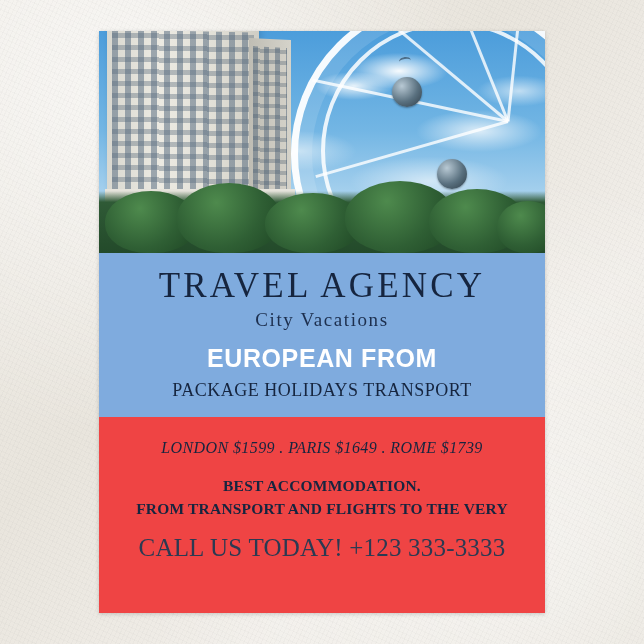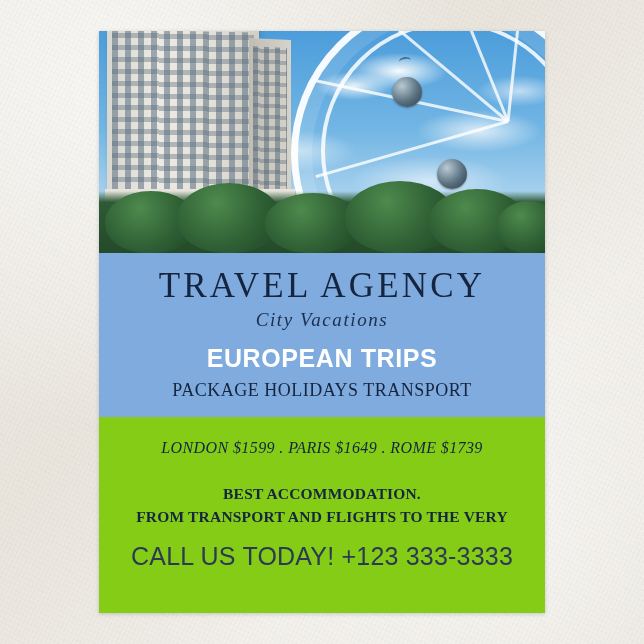--- a/index.html
+++ b/index.html
@@ -30,21 +30,21 @@
       repeating-linear-gradient(115deg, rgba(0,0,0,0.018) 0px, rgba(0,0,0,0.018) 1px, rgba(255,255,255,0) 1px, rgba(255,255,255,0) 4px),
       repeating-linear-gradient(25deg, rgba(0,0,0,0.015) 0px, rgba(0,0,0,0.015) 1px, rgba(255,255,255,0) 1px, rgba(255,255,255,0) 5px);
   }
 
   .flyer {
     position: absolute;
     left: 99px;
     top: 31px;
     width: 446px;
     height: 582px;
-    background: #84cc16;
+    background: #ef4444;
     box-shadow: 0 1px 4px rgba(0,0,0,0.18);
     overflow: hidden;
   }
 
   
   .photo {
     position: relative;
     width: 100%;
     height: 222px;
     overflow: hidden;
@@ -185,21 +185,20 @@
   }
   .banner .title {
     font-family: "Liberation Serif", serif;
     font-size: 35px;
     letter-spacing: 3.2px;
     color: #16253f;
     line-height: 1.06;
   }
   .banner .subtitle {
     font-family: "Liberation Serif", serif;
-    font-style: italic;
     font-size: 19px;
     letter-spacing: 1.6px;
     color: #1d2f4e;
     margin-top: 5px;
   }
   .banner .headline {
     font-family: "Liberation Sans", sans-serif;
     font-weight: bold;
     font-size: 25px;
     letter-spacing: 0.6px;
@@ -218,40 +217,40 @@
   .details {
     padding: 22px 20px 18px;
     text-align: center;
     color: #16253f;
   }
   .prices {
     font-family: "Liberation Serif", serif;
     font-style: italic;
     font-size: 16px;
     letter-spacing: 0.4px;
-    margin-bottom: 26px;
+    margin-bottom: 18px;
   }
   .guarantee {
     font-family: "Liberation Serif", serif;
     font-weight: bold;
     font-size: 15.5px;
     line-height: 1.45;
     letter-spacing: 0.2px;
     margin-bottom: 16px;
   }
   .transport {
     font-family: "Liberation Serif", serif;
     font-weight: bold;
     font-size: 15.5px;
     line-height: 1.45;
     letter-spacing: 0.2px;
     margin-bottom: 14px;
   }
   .callus {
-    font-family: Liberation Sans, sans-serif;
+    font-family: Liberation Serif, serif;
     font-size: 25px;
     color: #2b3a52;
     letter-spacing: 0.2px;
     margin-bottom: 10px;
   }
 </style>
 </head>
 <body>
 
 <div class="backdrop"></div>
@@ -289,21 +288,21 @@
       <div class="tree t3"></div>
       <div class="tree t4"></div>
       <div class="tree t5"></div>
       <div class="tree t6"></div>
     </div>
   </div>
 
   <div class="banner">
     <div class="title">TRAVEL AGENCY</div>
     <div class="subtitle">City Vacations</div>
-    <div class="headline">EUROPEAN TRIPS</div>
+    <div class="headline">EUROPEAN FROM</div>
     <div class="tagline">PACKAGE HOLIDAYS TRANSPORT</div>
   </div>
 
   <div class="details">
     <div class="prices">LONDON $1599 . PARIS $1649 . ROME $1739</div>
 
 
     <div class="transport">
       <div>BEST ACCOMMODATION.</div>
       <div>FROM TRANSPORT AND FLIGHTS TO THE VERY</div>

